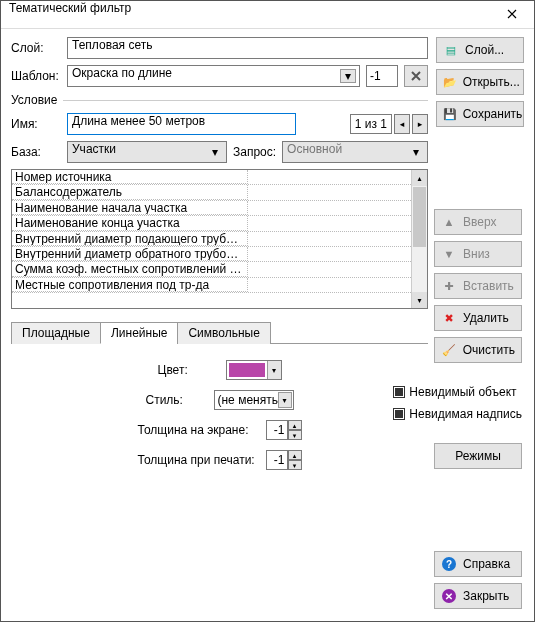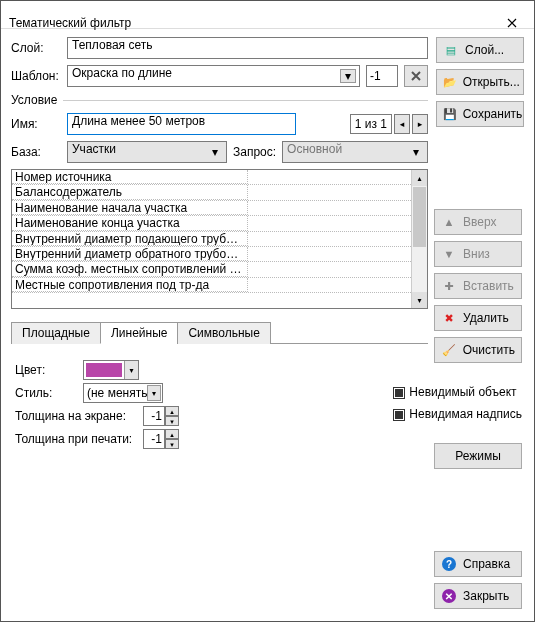--- a/index.html
+++ b/index.html
@@ -1,18 +1,18 @@
 <!DOCTYPE html>
 <html><head>
 <meta charset="utf-8">
 <style>
 * { box-sizing: border-box; font-family: "Segoe UI", Tahoma, sans-serif; font-size: 12px; }
 body { margin: 0; background: #fff; width: 535px; height: 622px; overflow: hidden; }
 .window { border: 1px solid #555; width: 535px; height: 622px; display: flex; flex-direction: column; }
-.titlebar { height: 28px; display: flex; align-items: center; padding: 16px 4px 0 8px; border-bottom: 1px solid #ddd; }
+.titlebar { height: 28px; display: flex; align-items: flex-start; padding: 0 4px 0 8px; border-bottom: 1px solid #ddd; }
 .titlebar .title { flex: 1; }
 .titlebar .close { width: 36px; height: 26px; display:flex; align-items:center; justify-content:center; }
 .body { flex: 1; padding: 8px 10px; display: flex; gap: 8px; }
 .left { flex: 1; display: flex; flex-direction: column; gap: 6px; }
 .right { width: 88px; display: flex; flex-direction: column; gap: 6px; }
 .row { display: flex; align-items: center; gap: 6px; }
 .row label { width: 50px; }
 .textfield { flex: 1; height: 22px; border: 1px solid #7a7a7a; padding: 0 4px; background:#fff; }
 .textfield.sel { border: 1px solid #0078d7; background:#fff; }
 .select { flex: 1; height: 22px; border: 1px solid #7a7a7a; background: #e5e5e5; display: flex; align-items: flex-start; padding: 0 4px; position: relative; }
@@ -34,33 +34,33 @@
 .grid-row { display:flex; height:15.4px;flex-direction:column; }
 .grid-row .c1 { width:236px; border-right:1px dotted #bbb; border-bottom:1px dotted #bbb; padding:0 3px; white-space:nowrap; overflow:hidden; text-overflow:ellipsis; }
 .grid-row .c2 { flex:1; border-bottom:1px dotted #bbb; padding:0 3px; }
 .scrollbar { width:16px; background:#f0f0f0; border-left:1px solid #ccc; display:flex; flex-direction:column; }
 .scrollbar .sbtn { height:16px; background:#e0e0e0; display:flex; align-items:center; justify-content:center; font-size:8px; }
 .scrollbar .thumb { flex:0 0 60px; background:#c8c8c8; margin:1px; }
 .scrollbar .track { flex:1; }
 .tabs { display:flex; border-bottom:1px solid #999; margin-top:6px; }
 .tab { padding:3px 10px; border:1px solid #999; border-bottom:none; background:#eee; margin-right:-1px; position:relative; top:1px; }
 .tab.active { background:#fff; border-bottom:1px solid #fff; }
-.tabpane { padding:10px 4px; display:flex; flex-direction:column; gap:3px; }
+.tabpane { padding:10px 4px; display:flex; flex-direction:column; gap:10px;align-items:center; }
 .prow { display:flex; align-items:center; gap:8px; }
 .prow label { width:120px; }
 .colorpick { width:56px; height:20px; border:1px solid #7a7a7a; display:flex; align-items:center; }
 .colorpick .swatch { flex:1; height:14px; margin:0 2px; }
 .colorpick .dd { width:14px; height:18px; border-left:1px solid #999; display:flex; align-items:center; justify-content:center; font-size:8px; background:#e5e5e5; }
 .miniselect { width:80px; height:20px; border:1px solid #7a7a7a; background:#fff; display:flex; align-items:center; padding:0 3px; position:relative; }
 .miniselect .dd { position:absolute; right:1px; top:1px; width:14px; height:16px; border:1px solid #999; background:#e5e5e5; display:flex; align-items:center; justify-content:center; font-size:8px; }
 .spin { display:flex; align-items:center; }
 .spin .val { width:22px; height:20px; border:1px solid #7a7a7a; display:flex; align-items:center; justify-content:flex-end; padding:0 2px; background:#fff; }
 .spin .bts { display:flex; flex-direction:column; }
 .spin .bt { width:14px; height:10px; border:1px solid #7a7a7a; background:#e5e5e5; font-size:7px; display:flex; align-items:center; justify-content:center; line-height:1; }
-.chk { display:flex; align-items:flex-end; gap:4px; }
+.chk { display:flex; align-items:center; gap:4px; }
 .chk .box { width:12px; height:12px; border:1px solid #333; display:flex; align-items:center; justify-content:center; }
 .chk .box .fill { width:8px; height:8px; background:#333; }
 .bottom-right { position:absolute; right:12px; bottom:12px; display:flex; flex-direction:column; gap:6px; width:88px; }
 .mid-right { position:absolute; right:12px; top:180px; display:flex; flex-direction:column; gap:6px; width:88px; }
 .chkcol { position:absolute; right:12px; top:356px; display:flex; flex-direction:column; gap:8px; align-items:flex-start; }
 .modesbtn { position:absolute; right:12px; top:414px; width:88px; }
 .circle { width:14px; height:14px; border-radius:50%; display:flex; align-items:center; justify-content:center; color:#fff; font-size:10px; font-weight:bold; }
 </style>
 </head>
 <body>

